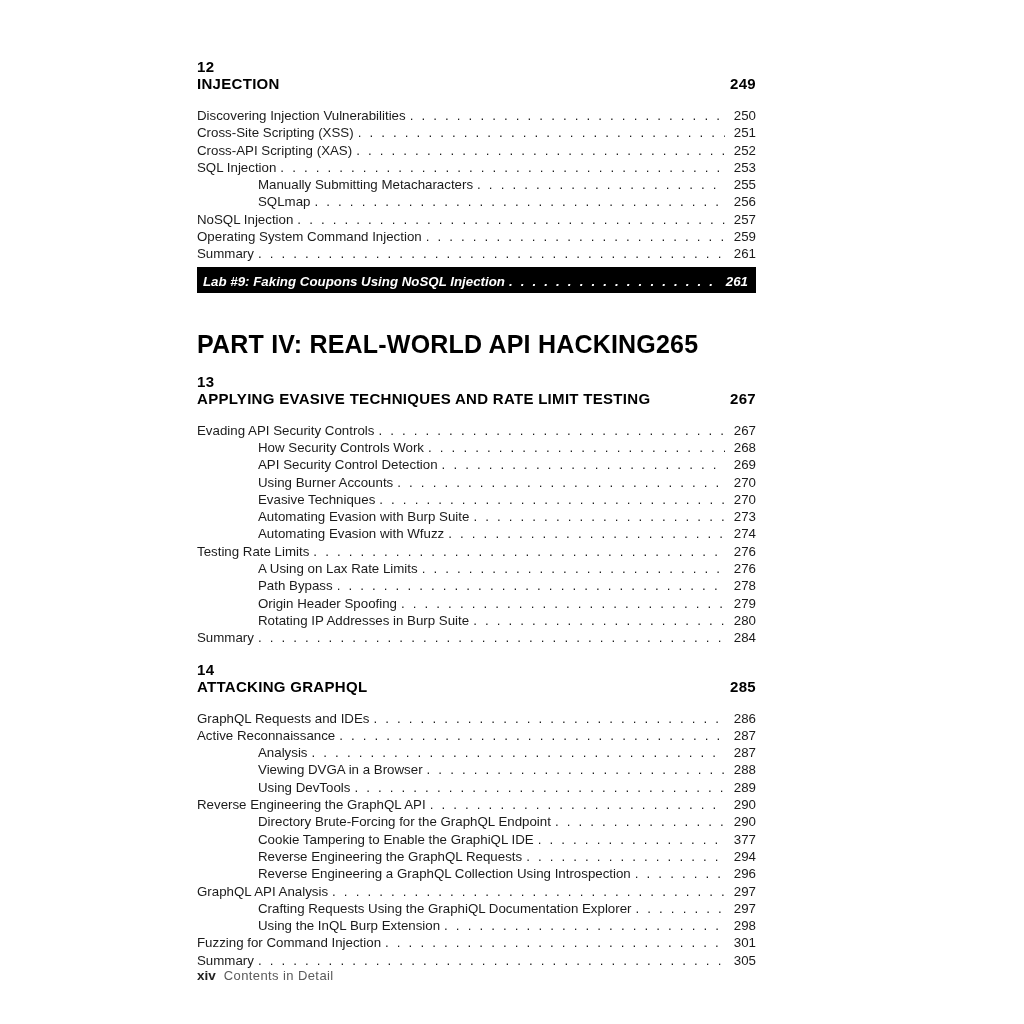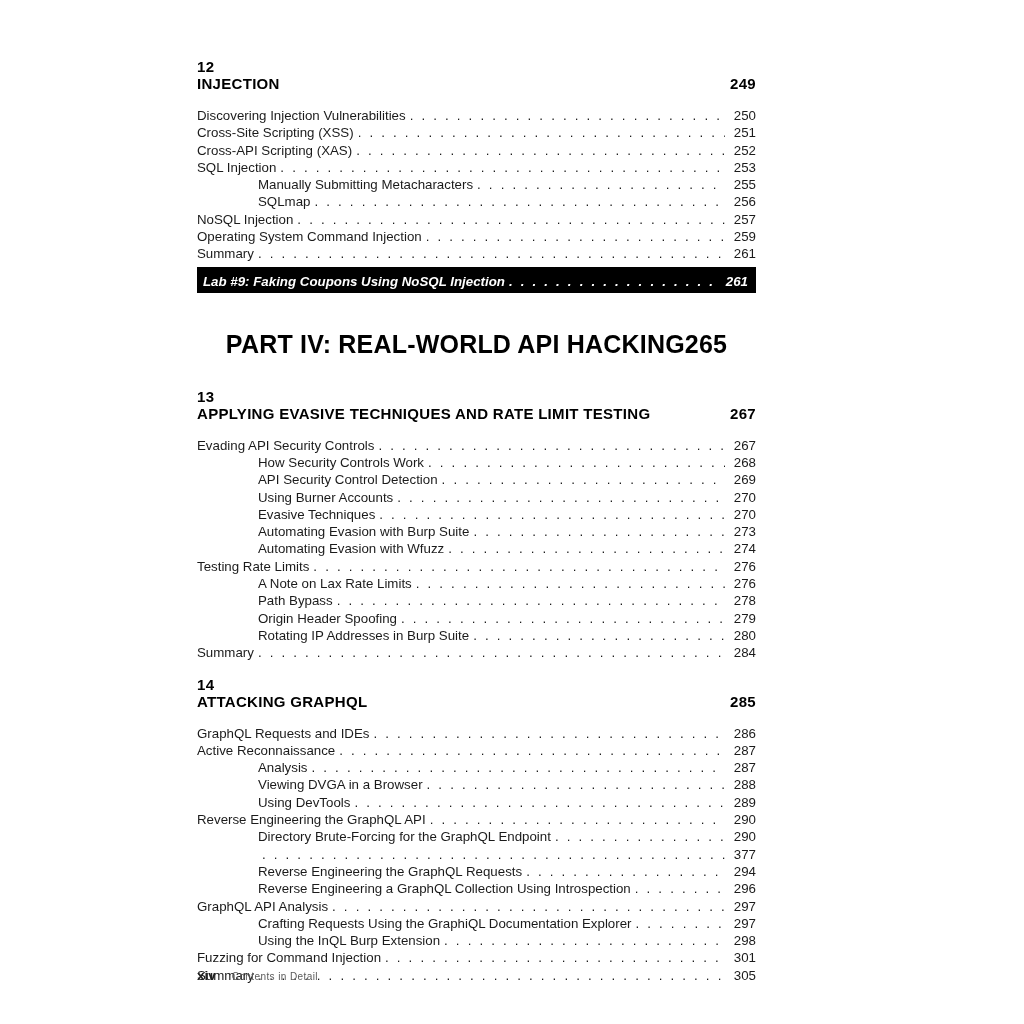--- a/index.html
+++ b/index.html
@@ -23,22 +23,22 @@
     font-weight: bold; font-size: 15px; line-height: 17px;
     color: #000; letter-spacing: .3px;
   }
   .ch-title-row {
     display: flex; justify-content: space-between; align-items: flex-end;
     font-weight: bold; font-size: 15px; line-height: 18px;
     color: #000; letter-spacing: .3px;
   }
   
   .part-heading {
-    display: flex; justify-content: center; align-items: baseline;
-    margin-top: 36px; margin-bottom: 29px;
+    display: flex; justify-content: flex-start; align-items: baseline;
+    margin-top: 36px; margin-bottom: 14px;
     font-weight: bold; font-size: 25px; line-height: 30px;
     color: #000; letter-spacing: .2px;
   }
   
   .entries { margin-bottom: 0; }
   .entry {
     display: flex; align-items: baseline;
     font-size: 13.3px; line-height: 17.3px;
     color: #1b1b1b;
     justify-content: flex-end;
@@ -65,21 +65,21 @@
     font-size: 13.3px; line-height: 17px;
   }
   .entry.lab .dots { letter-spacing: 2.2px; }
   
   .footer {
     position: absolute; left: 197px; top: 968px;
     display: flex; align-items: baseline;
   }
   .folio { font-weight: bold; font-size: 13.5px; color: #222; }
   .footer-label {
-    margin-left: 16px; font-size: 10px; color: #5a5a5a; letter-spacing: .4px;
+    margin-left: 8px; font-size: 13px; color: #5a5a5a; letter-spacing: .4px;
   }
 </style>
 </head>
 <body>
 
 <main class="page">
   <div>
       <div class="ch-head">
         <div class="ch-num">12</div>
         <div class="ch-title-row">
@@ -185,21 +185,21 @@
           <span class="label">Automating Evasion with Wfuzz</span>
           <span class="dots"></span>
           <span class="pagenum">274</span>
         </div>
         <div class="entry">
           <span class="label">Testing Rate Limits</span>
           <span class="dots"></span>
           <span class="pagenum">276</span>
         </div>
         <div class="entry lvl2">
-          <span class="label">A Note on Lax Rate Limits</span>
+          <span class="label">A Using on Lax Rate Limits</span>
           <span class="dots"></span>
           <span class="pagenum">276</span>
         </div>
         <div class="entry lvl2">
           <span class="label">Path Bypass</span>
           <span class="dots"></span>
           <span class="pagenum">278</span>
         </div>
         <div class="entry lvl2">
           <span class="label">Origin Header Spoofing</span>
@@ -254,20 +254,21 @@
           <span class="label">Reverse Engineering the GraphQL API</span>
           <span class="dots"></span>
           <span class="pagenum">290</span>
         </div>
         <div class="entry lvl2">
           <span class="label">Directory Brute-Forcing for the GraphQL Endpoint</span>
           <span class="dots"></span>
           <span class="pagenum">290</span>
         </div>
         <div class="entry lvl2">
+          <span class="label">Cookie Tampering to Enable the GraphiQL IDE</span>
           <span class="dots"></span>
           <span class="pagenum">377</span>
         </div>
         <div class="entry lvl2">
           <span class="label">Reverse Engineering the GraphQL Requests</span>
           <span class="dots"></span>
           <span class="pagenum">294</span>
         </div>
         <div class="entry lvl2">
           <span class="label">Reverse Engineering a GraphQL Collection Using Introspection</span>

